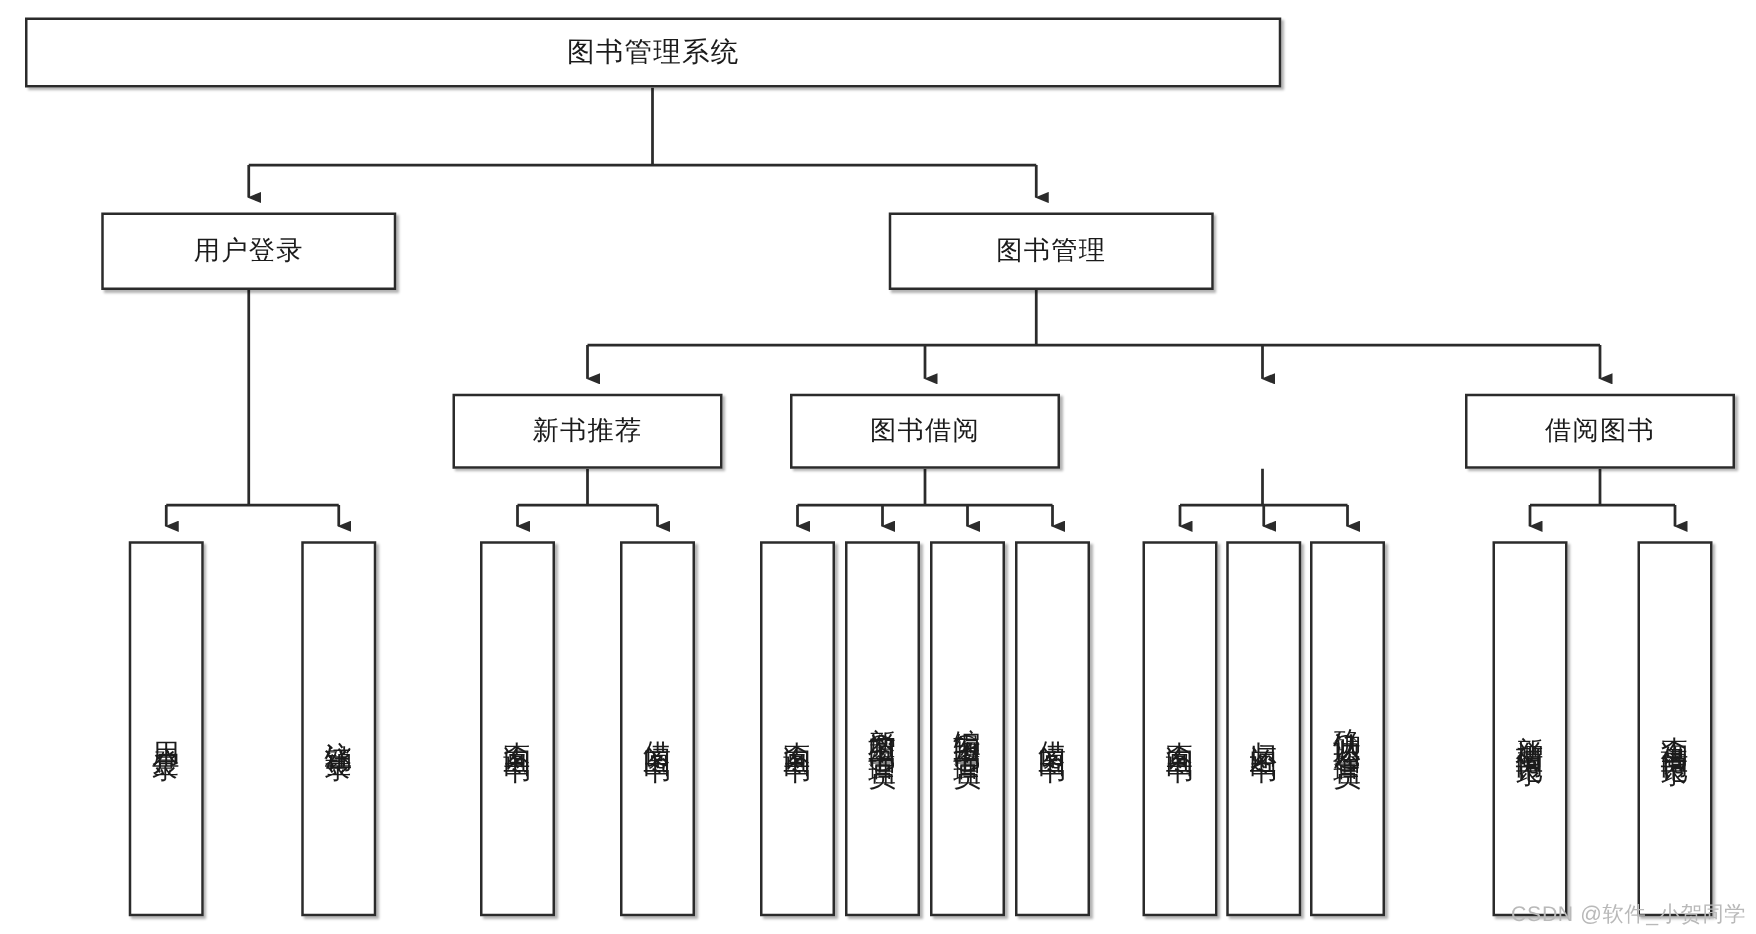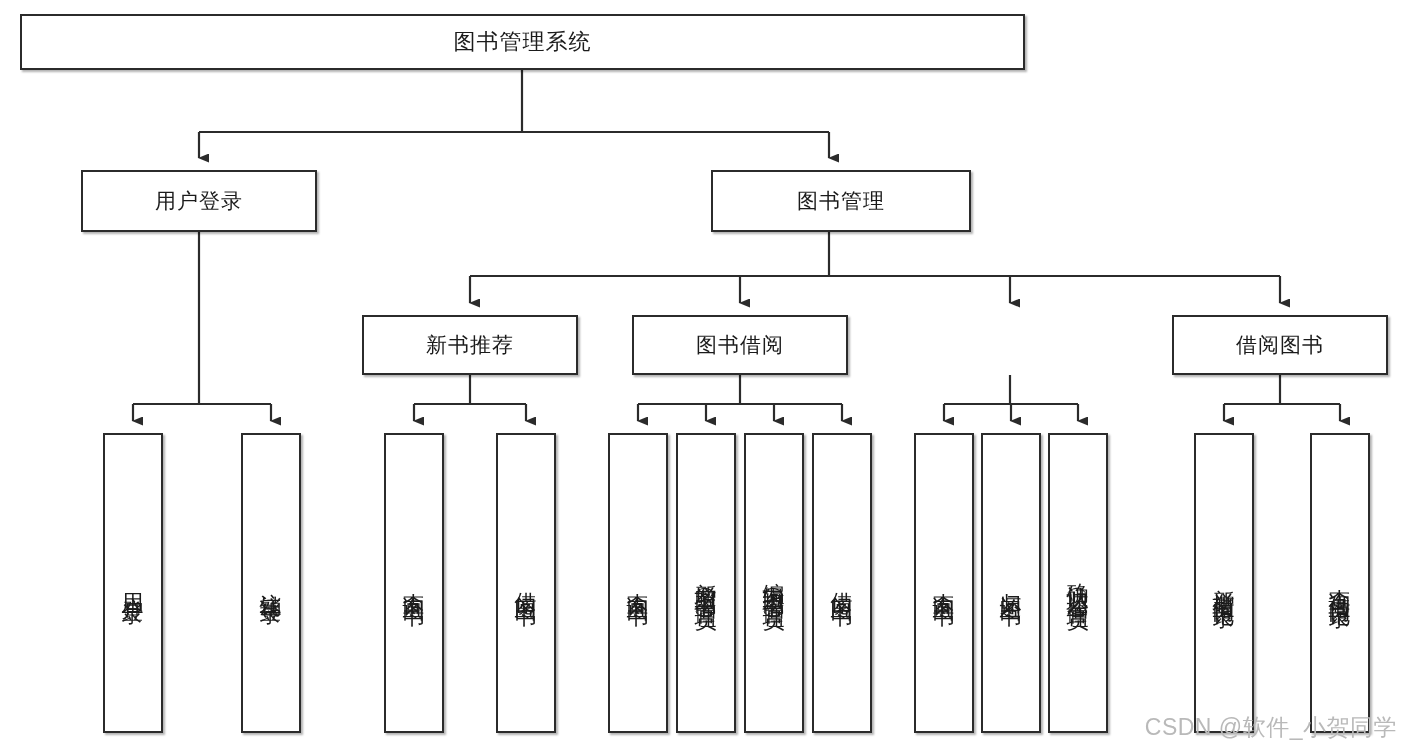--- a/index.html
+++ b/index.html
@@ -46,21 +46,21 @@
     display:block;
   }
 
   
   #wires{position:absolute;left:0;top:0;width:1405px;height:747px;pointer-events:none;}
 
   
   #watermark{
     position:absolute;
     right:8px;bottom:4px;
-    font-size:23px;
+    font-size:17px;
     color:#b9b9b9;
     letter-spacing:0.5px;
     white-space:nowrap;
     user-select:none;
   }
 </style>
 </head>
 <body>
 
 <div id="diagram">

